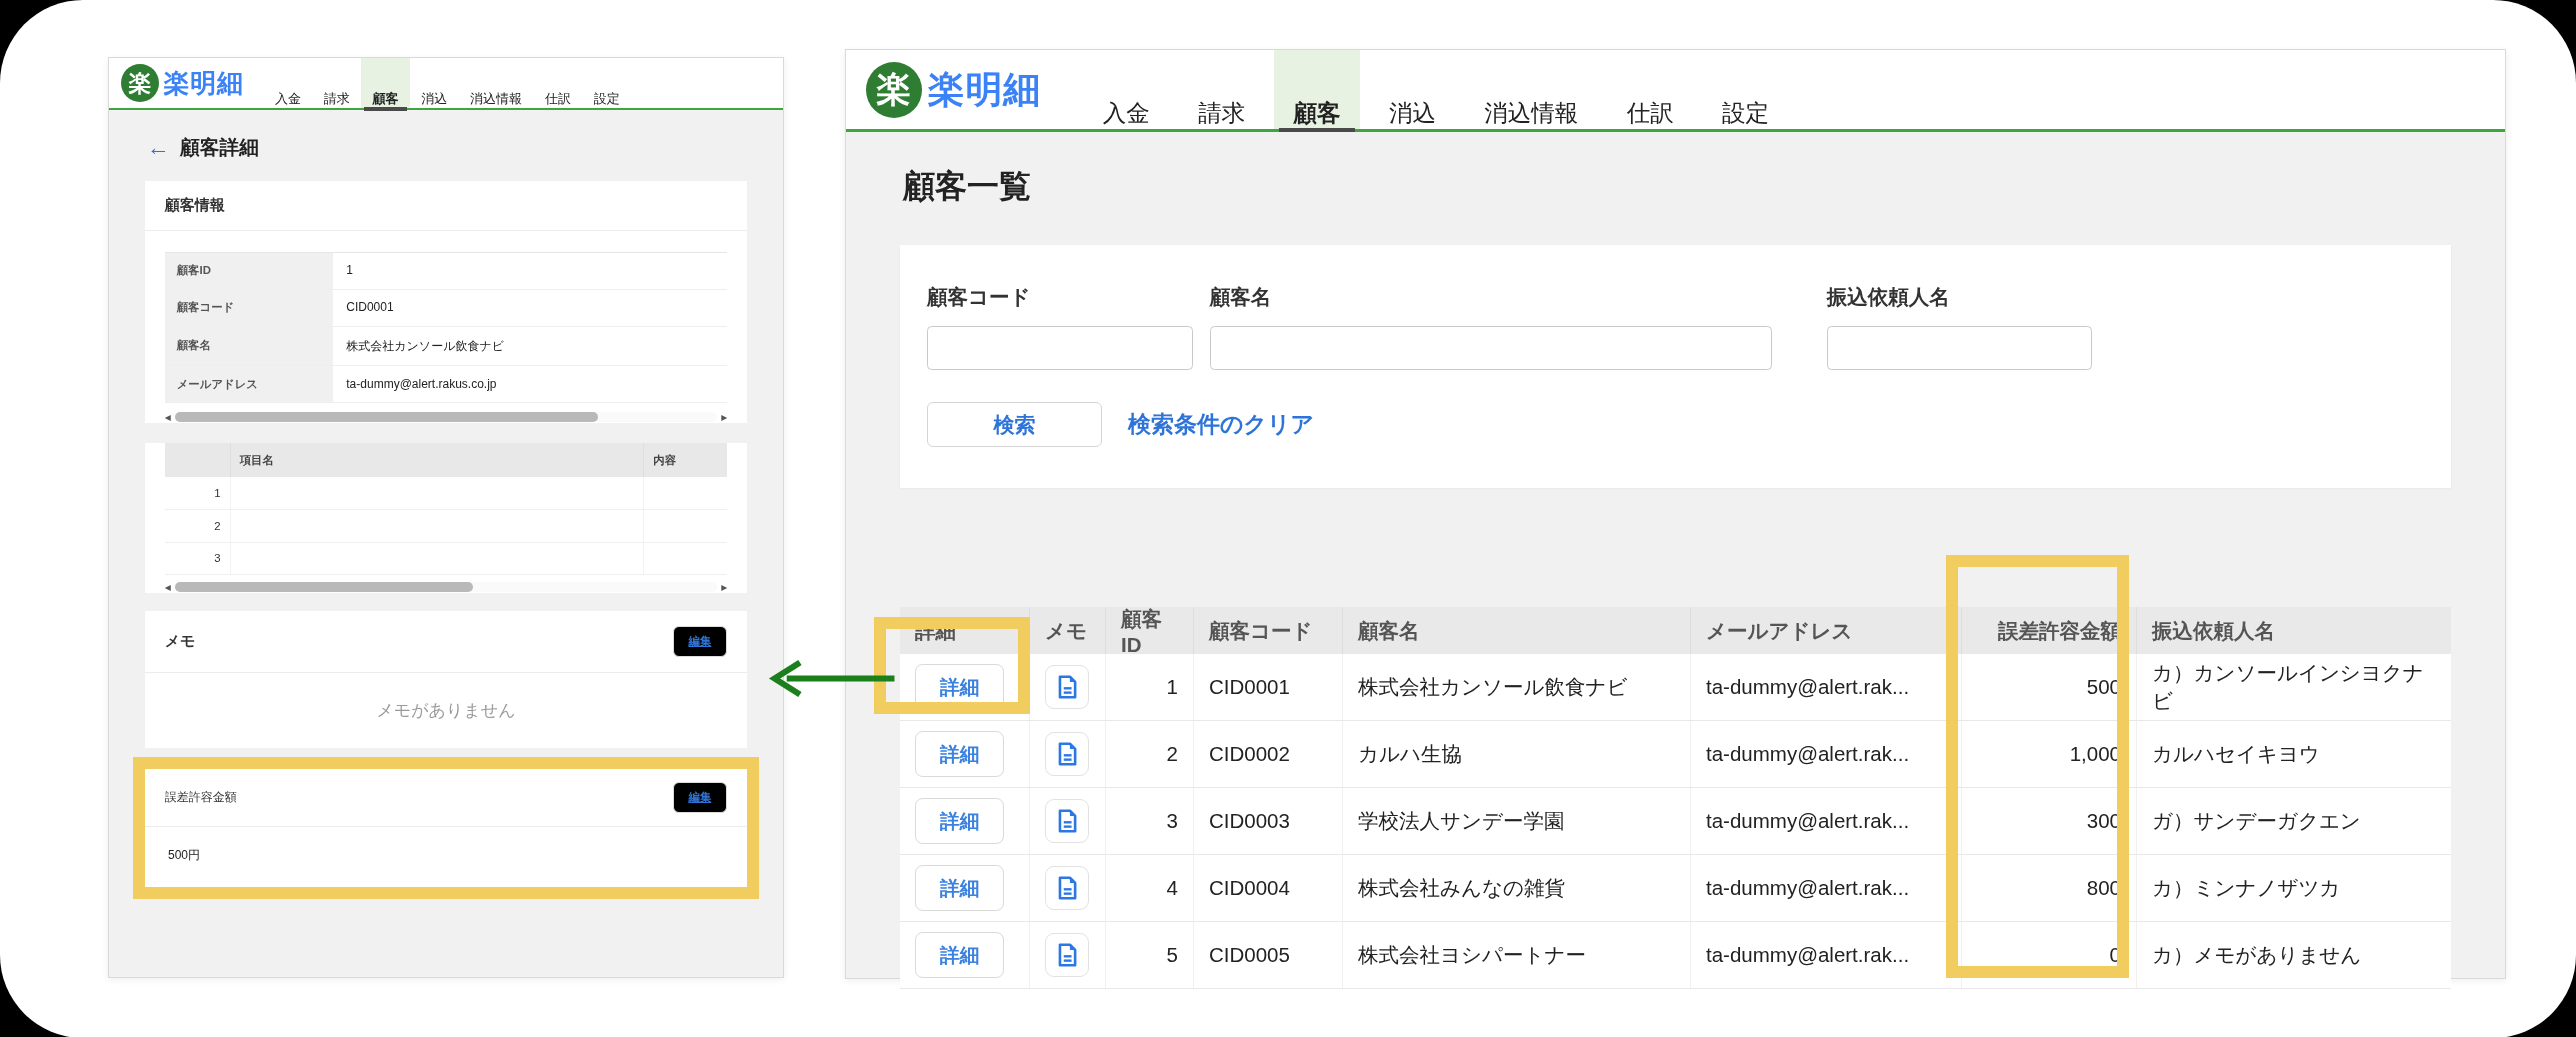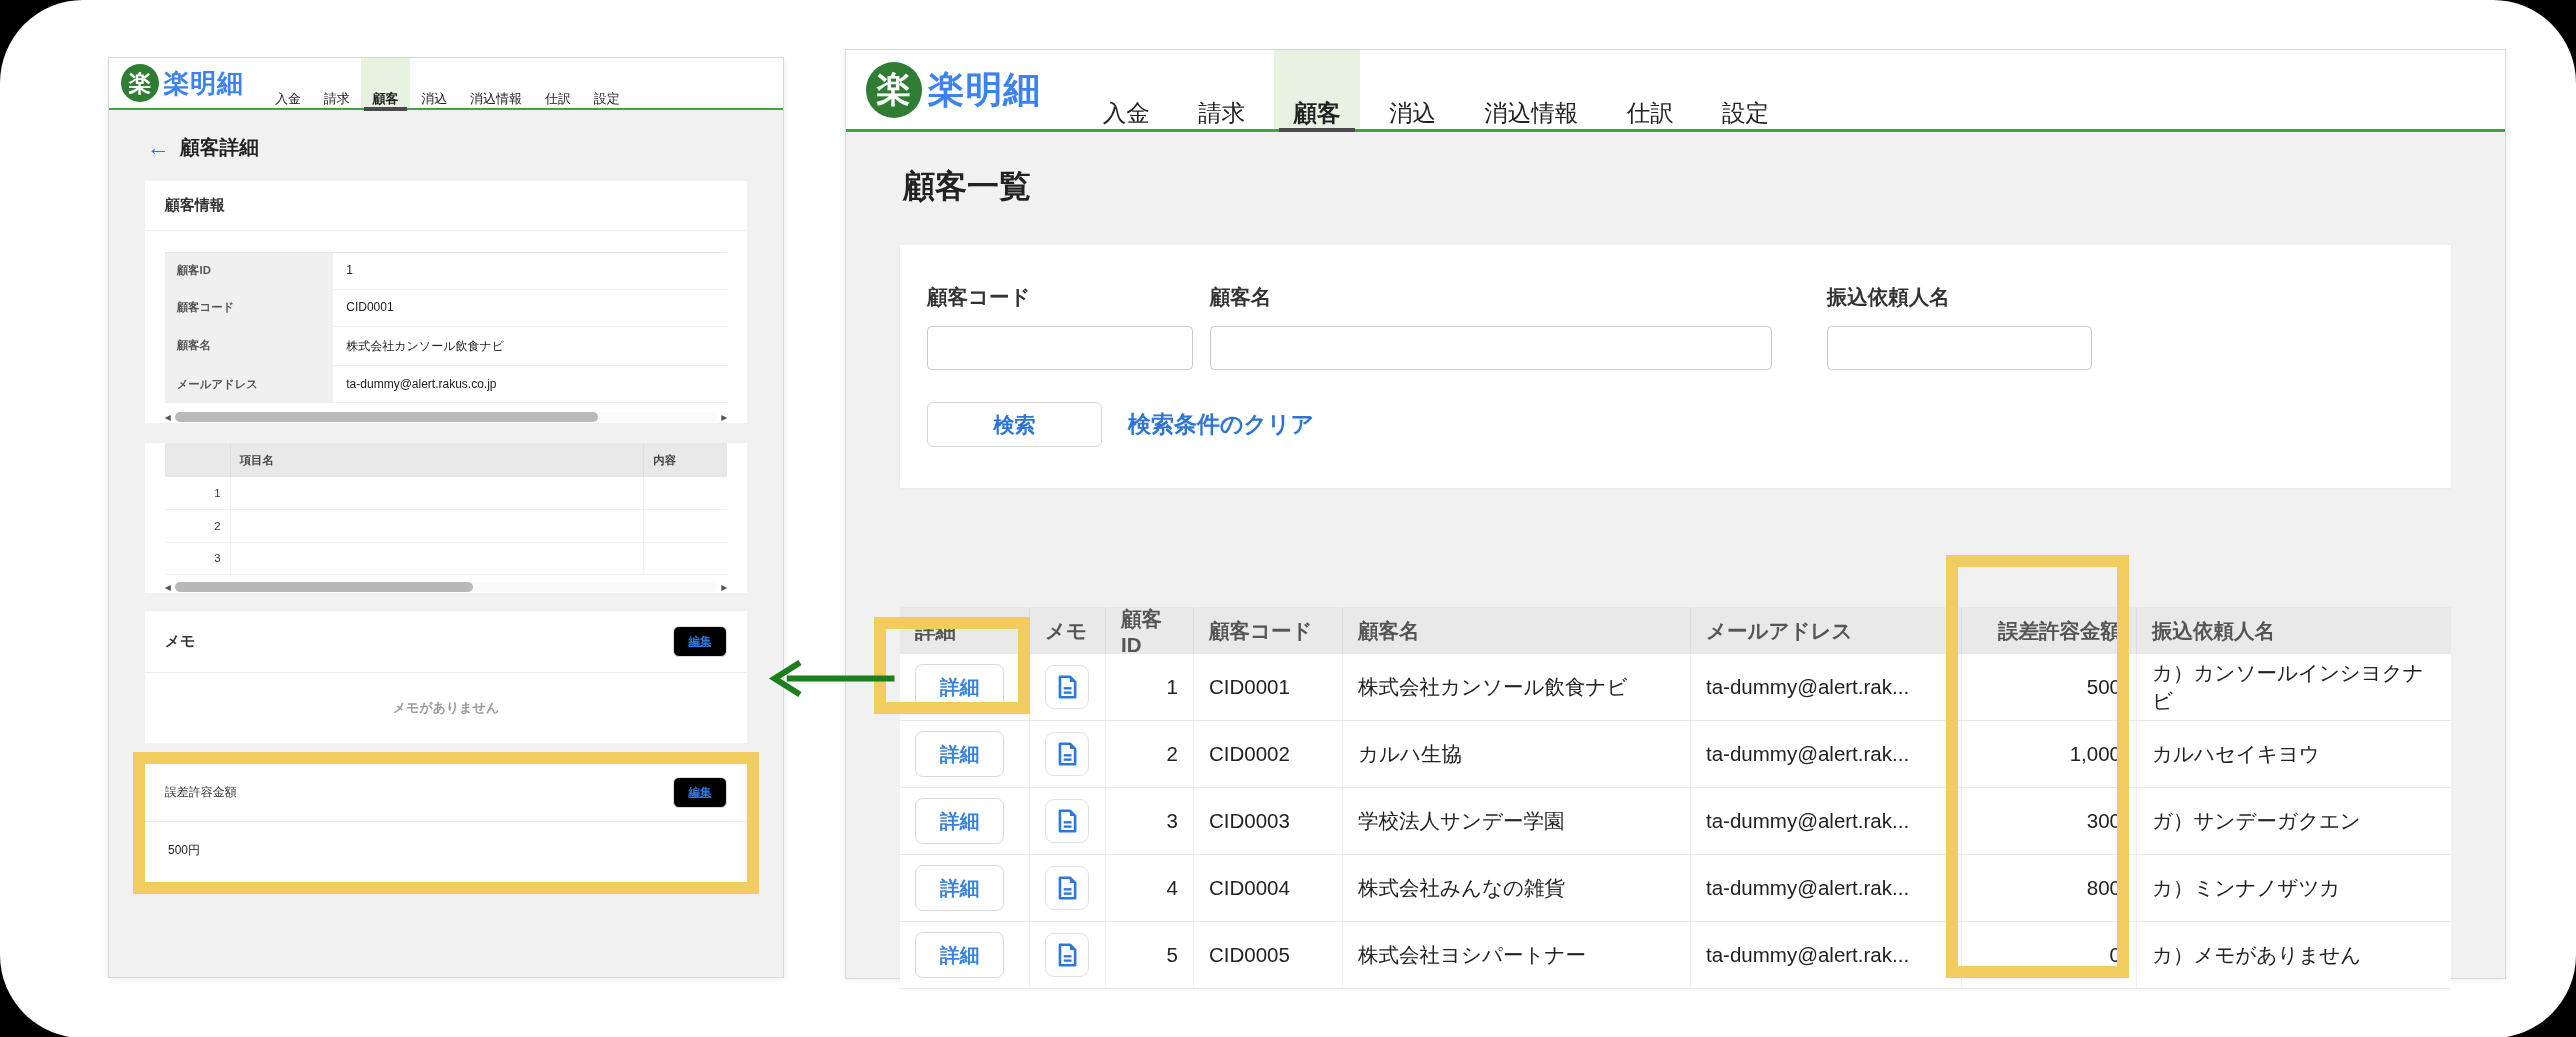--- a/index.html
+++ b/index.html
@@ -50,21 +50,21 @@
   .lt-head{display:flex;background:#e8e8e8;font-size:11.4px;font-weight:bold;color:#444;justify-content:space-between;}
   .lt-head > div, .lt-row > div{padding:9.8px 9px;}
   .lt-col-idx{flex:0 0 47px;text-align:right;border-right:1.5px solid #dedede;}
   .lt-col-name{flex:1;}
   .lt-col-content{flex:0 0 65px;border-left:1.5px solid #dedede;}
   .lt-row{display:flex;background:#fff;border-bottom:1.5px solid #efefef;font-size:11.4px;color:#333;}
   .lt-row .lt-col-idx{border-right:1.5px solid #f2f2f2;}
   .lt-row .lt-col-content{border-left:1.5px solid #f2f2f2;}
   .lscroll .thumb{width:55%;}
   .memo-card .edit-btn{font-size:11.4px;padding:6.8px 15px;}
-  .memo-body{padding:26px 2px;text-align:center;color:#9a9a9a;font-size:13px;font-weight:bold;}
+  .memo-body{padding:26px 2px;text-align:center;color:#9a9a9a;font-size:17px;}
   .tol-wrap{background:#f0cd5e;padding:12px;margin:0 -12px;position:relative;top:9px;}
   .tol-card .card-head{padding:13.6px 19.7px;}
   .tol-body{padding:19.7px 23px 23px 23px;font-size:12px;color:#222;}
 
   
   .right-panel{left:845px;top:49px;width:1659px;height:928px;overflow:visible;}
   .right-panel .appbar{height:79px;padding-left:19.7px;border-bottom-width:3.8px;}
   .right-panel .logo-circle{width:56px;height:56px;font-size:35px;}
   .right-panel .logo-text{font-size:37px;margin-left:6px;margin-right:42px;}
   .right-panel .nav-item{padding:0 19.7px;font-size:23.5px;margin-right:9px;}

